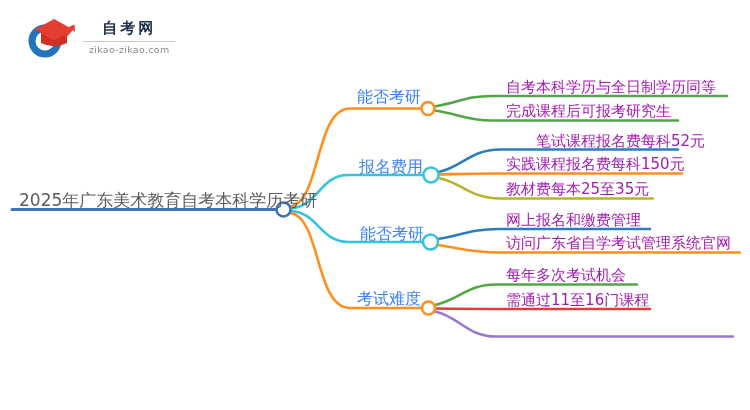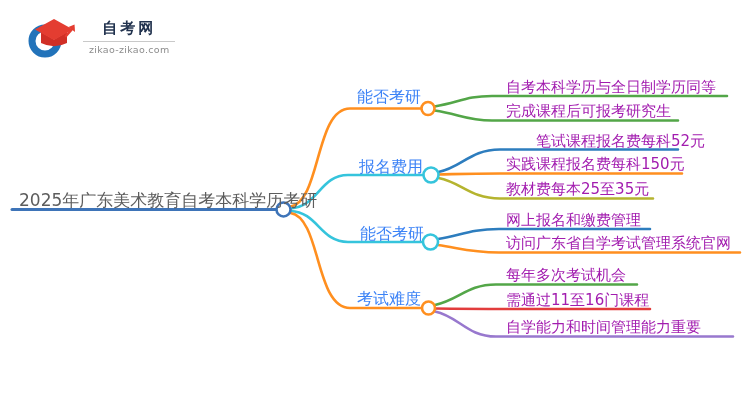--- a/index.html
+++ b/index.html
@@ -81,15 +81,14 @@
   <span class="lbl leaf-lbl" style="left:506px; top:156px;">实践课程报名费每科150元</span>
   <span class="lbl leaf-lbl" style="left:506px; top:181px;">教材费每本25至35元</span>
 
   <span class="lbl branch-lbl" style="left:360px; top:225px;">能否考研</span>
   <span class="lbl leaf-lbl" style="left:506px; top:212px;">网上报名和缴费管理</span>
   <span class="lbl leaf-lbl" style="left:506px; top:235px;">访问广东省自学考试管理系统官网</span>
 
   <span class="lbl branch-lbl" style="left:357px; top:290px;">考试难度</span>
   <span class="lbl leaf-lbl" style="left:506px; top:267px;">每年多次考试机会</span>
   <span class="lbl leaf-lbl" style="left:506px; top:292px;">需通过11至16门课程</span>
-  <span class="lbl leaf-lbl" style="left:506px; top:319px;">自学能力和时间管理能力重要</span>
 
 </div>
 
 </body></html>

